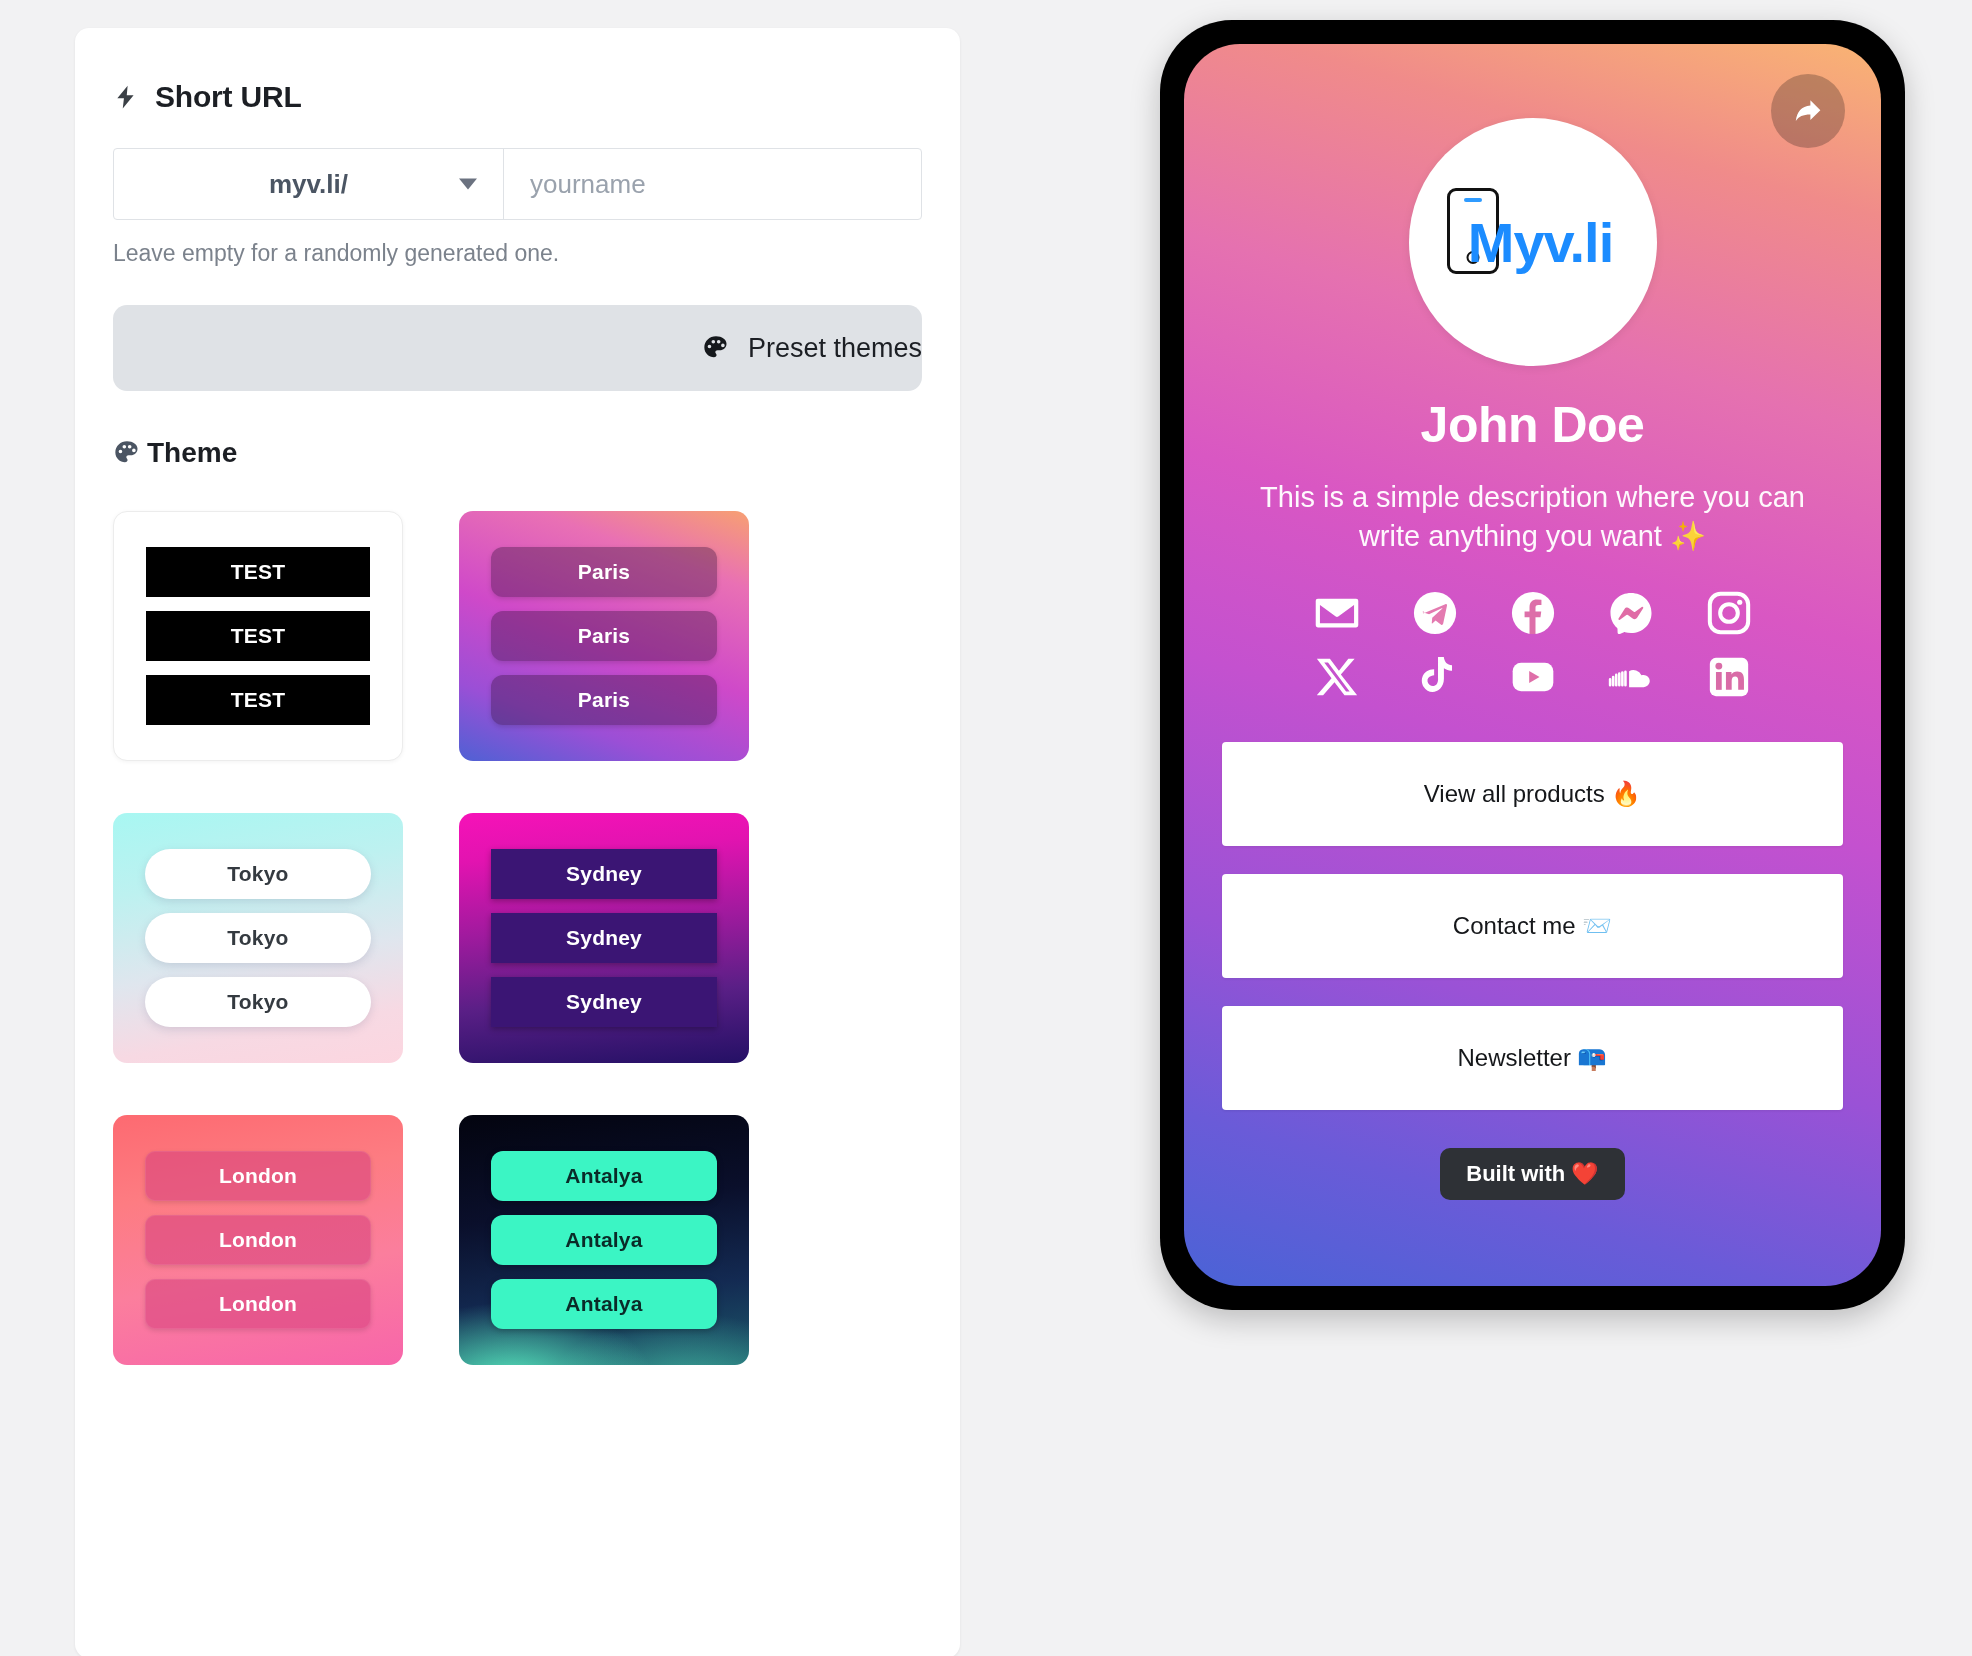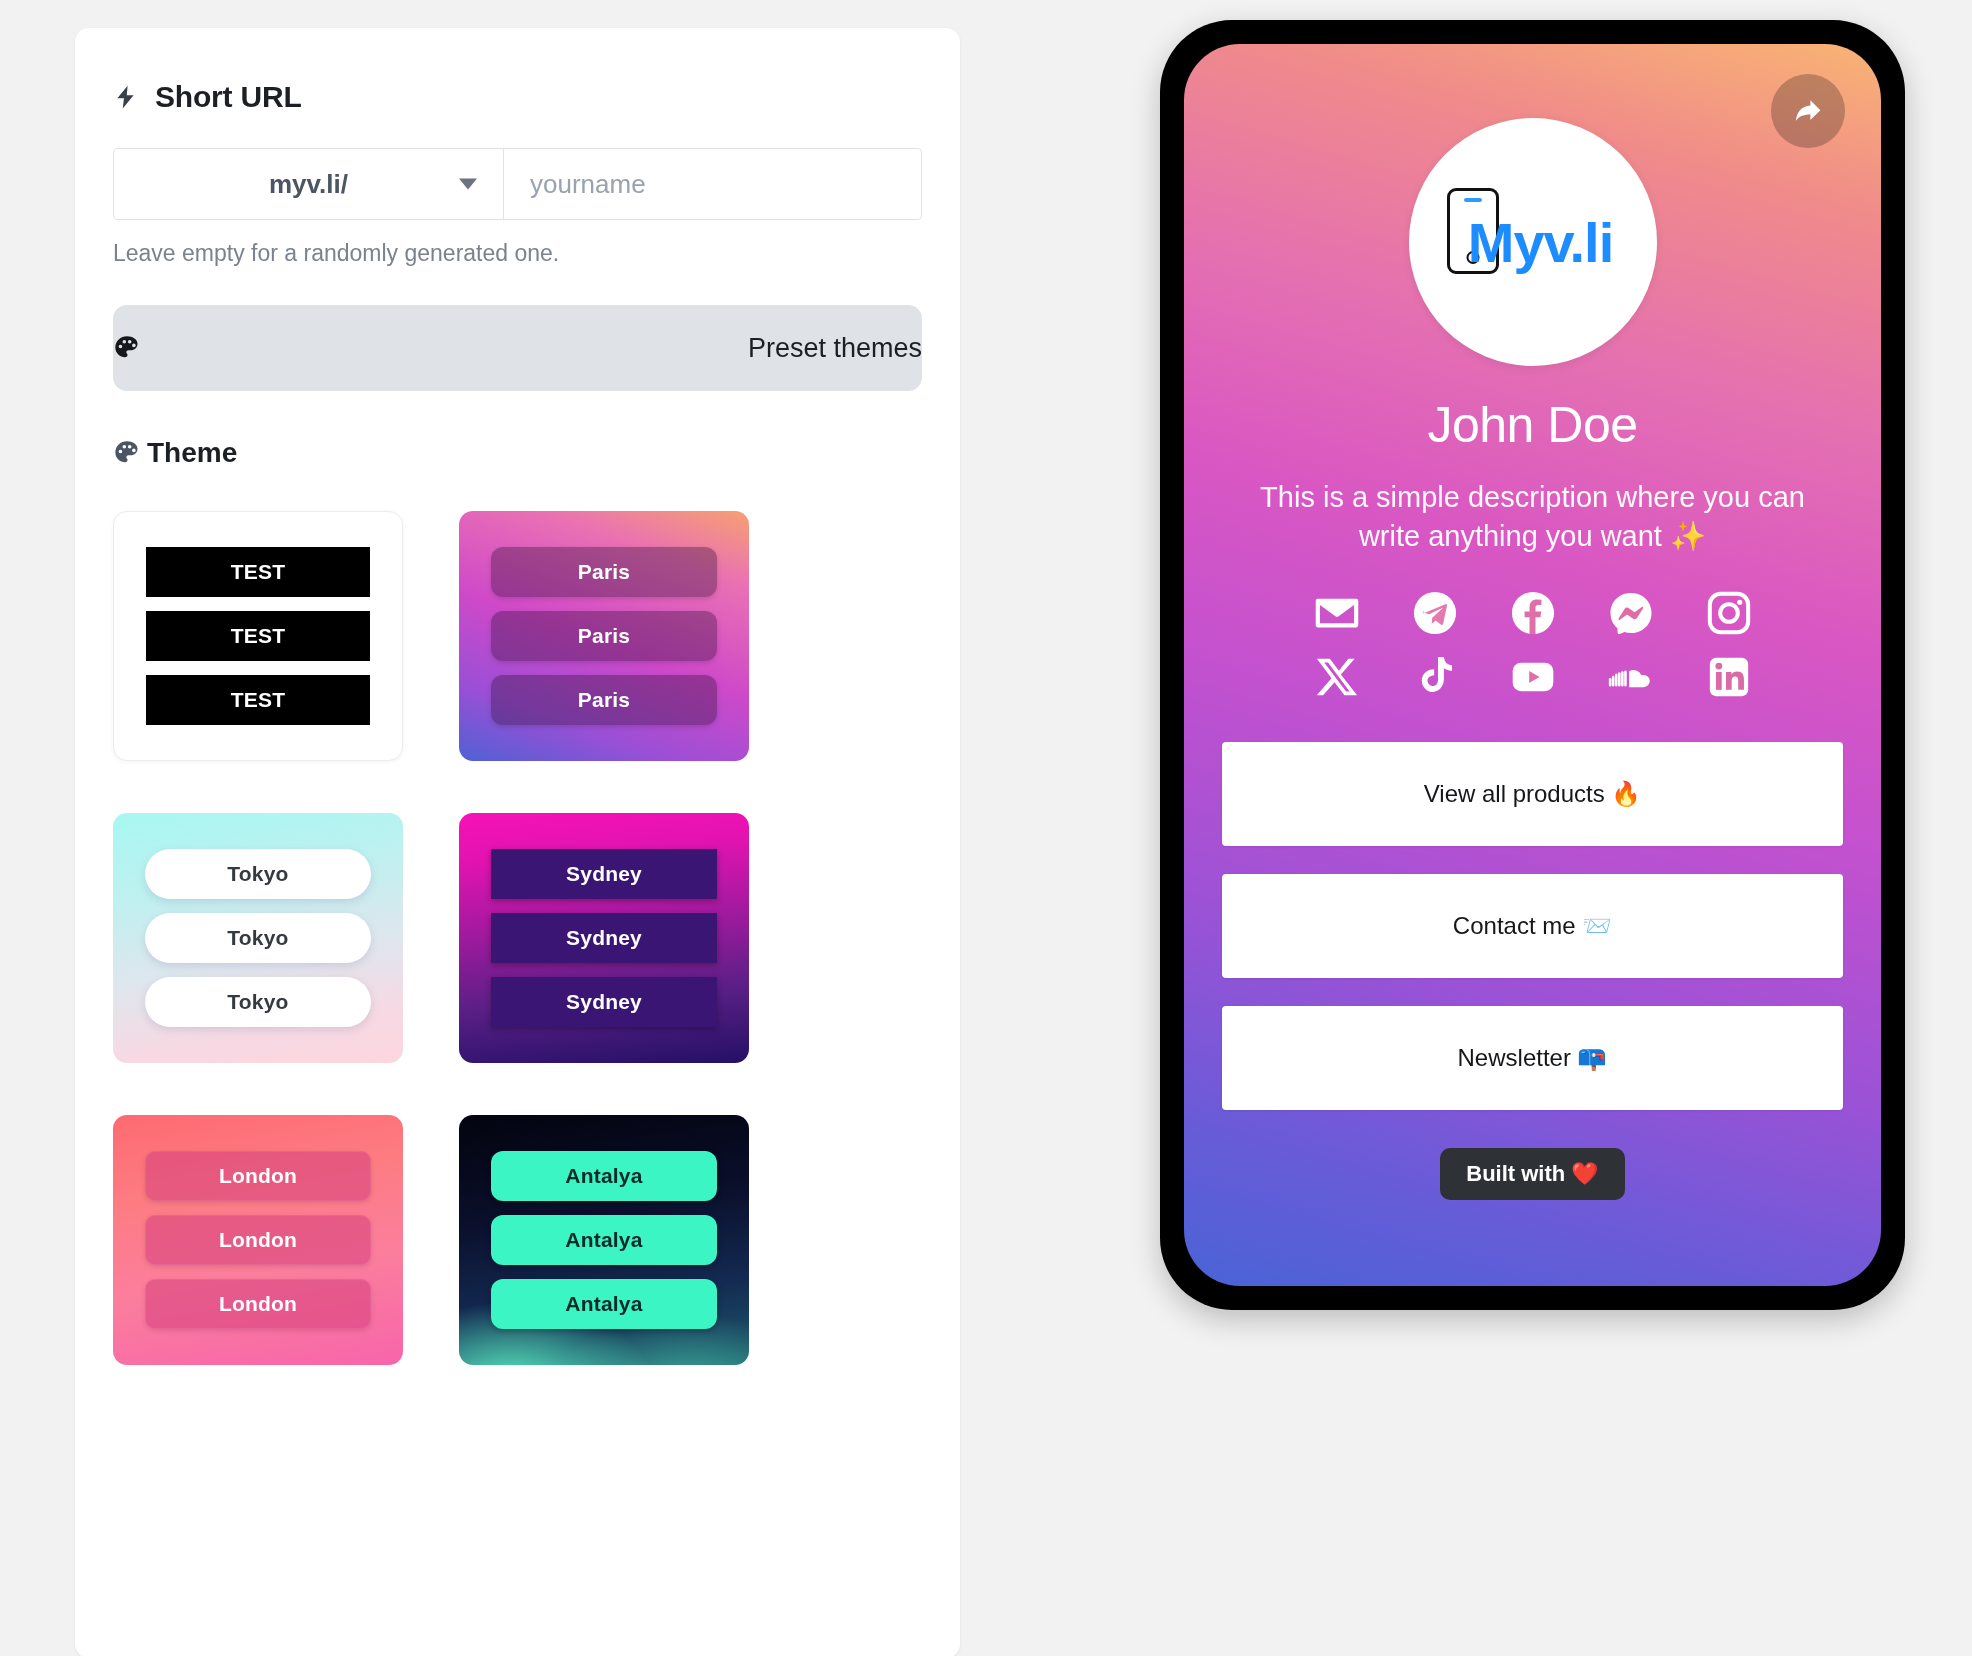--- a/index.html
+++ b/index.html
@@ -67,21 +67,21 @@
     margin-top: 20px;
     font-size: 23px; color: #7b828c;
   }
 
   
   .preset-btn {
     margin-top: 38px;
     width: 100%; height: 86px;
     background: #dfe2e6;
     border: none; border-radius: 14px;
-    display: flex; align-items: center; justify-content: space-between; gap: 18px;
+    display: flex; align-items: center; justify-content: flex-end; gap: 18px;
     font-size: 27px; font-weight: 500; color: #1c1f24;
     cursor: pointer;
     font-family: "Liberation Sans", sans-serif;
   }
 
   .theme-head {
     display: flex; align-items: center; gap: 6px;
     margin-top: 46px; margin-bottom: 0;
   }
   .theme-head .ttl { font-size: 28px; font-weight: 700; color: #1c1f24; }
@@ -250,21 +250,21 @@
   #logo-text {
     position: relative; z-index: 3;
     font-size: 56px; font-weight: 700;
     color: #1c8cff;
     letter-spacing: -1px;
     padding-left: 16px;
   }
 
   #profile-name {
     margin-top: 30px;
-    font-size: 50px; font-weight: 400; color: #fff;
+    font-size: 50px; font-weight: 700; color: #fff;
     letter-spacing: -.5px;
     text-align: center;
   }
   #profile-bio {
     margin-top: 24px;
     font-size: 29px; color: rgba(255,255,255,.96);
     text-align: center; line-height: 1.34;
     max-width: 600px;
   }
 

